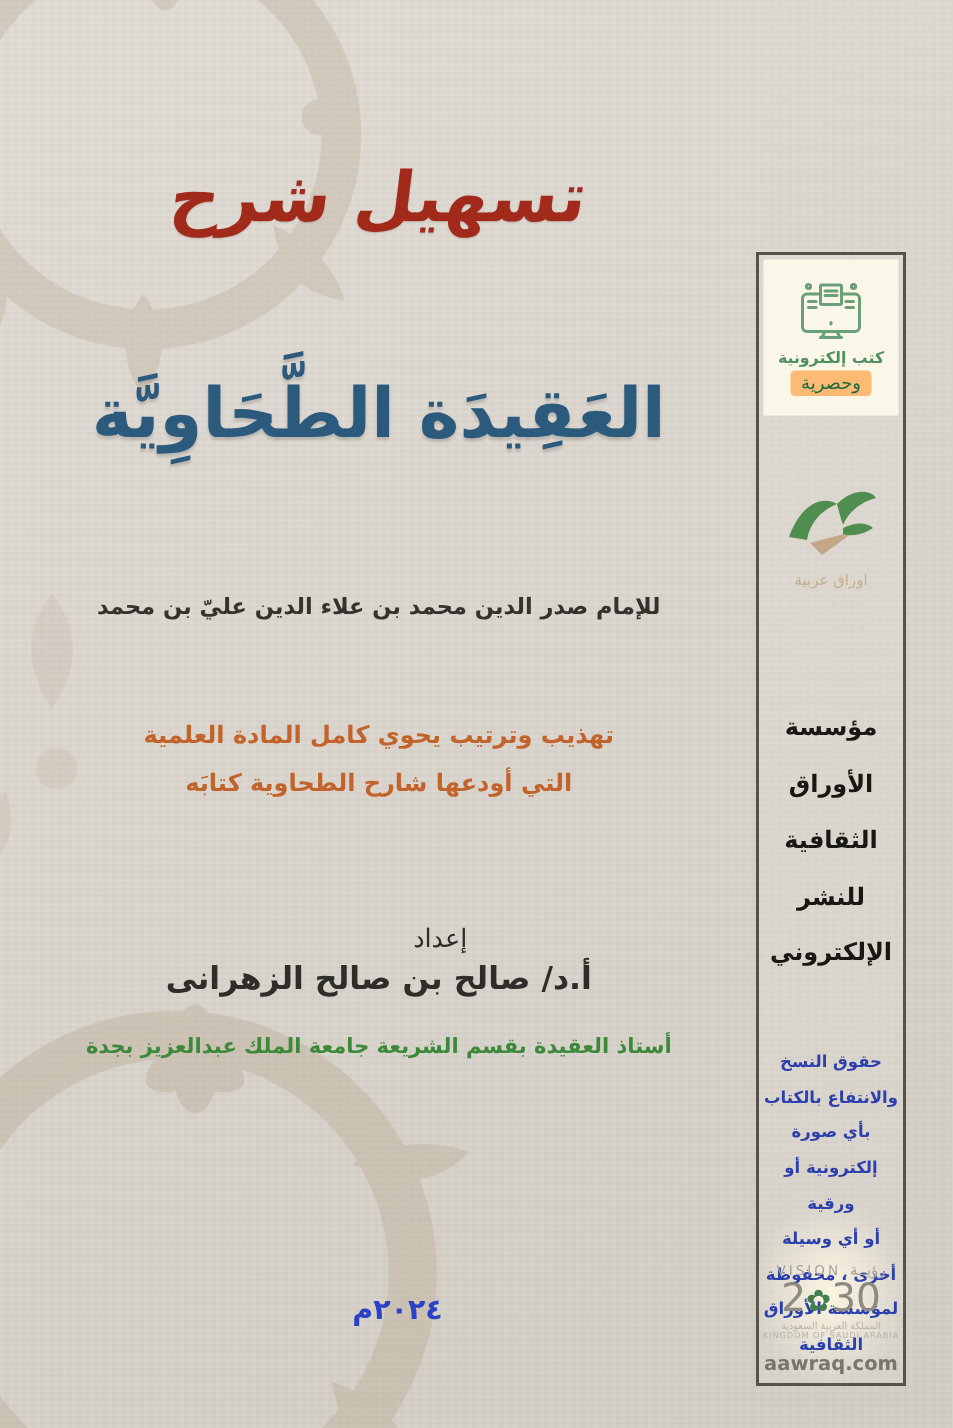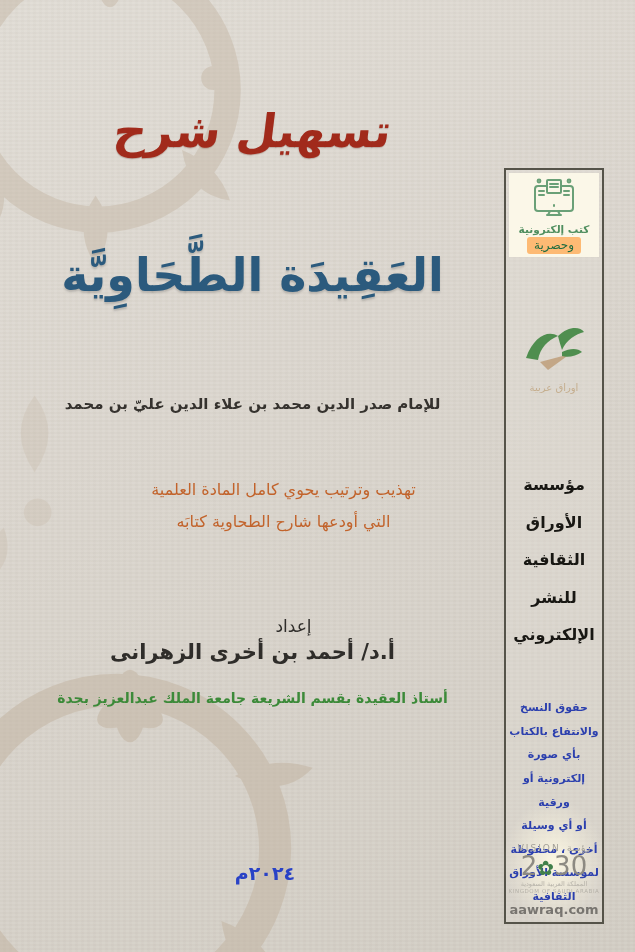--- a/index.html
+++ b/index.html
@@ -18,34 +18,34 @@
   .ornA{left:-70px;top:-70px;width:360px;height:380px;opacity:.42;}
   .ornB{left:-90px;top:620px;width:440px;height:430px;opacity:.5;}
   .ornC{left:-30px;top:380px;width:160px;height:200px;opacity:.25;}
   .main{position:absolute;inset:0;z-index:2;}
   .ctext{position:absolute;left:0;width:505px;text-align:center;direction:rtl;}
   .subtitle{top:104px;font-size:46px;font-weight:bold;color:#a12a1b;transform:skewX(-7deg);
     text-shadow:0 1px 1px rgba(90,30,20,.25);}
   .title{top:246px;font-size:46px;font-weight:bold;color:#2b5a7d;line-height:1.3;
     text-shadow:0 2px 2px rgba(60,60,60,.22);}
   .author{top:392px;font-size:15px;font-weight:bold;color:#35322e;line-height:1.65;}
-  .desc{top:474px;font-size:16px;font-weight:normal;color:#c2632b;line-height:2.0;margin-left:31px;}
+  .desc{top:474px;font-size:16px;font-weight:bold;color:#c2632b;line-height:2.0;}
   .i3dad{top:616px;font-size:17px;font-weight:normal;color:#2f2d2a;padding-left:41px;}
   .preparer{top:640px;font-size:21px;font-weight:bold;color:#2f2d2a;}
   .prep-title{top:690px;font-size:14px;font-weight:bold;color:#3c8a39;}
   .dates{position:absolute;left:205px;top:860px;width:120px;text-align:center;direction:rtl;
     color:#2942c6;font-weight:bold;z-index:2;}
   .dates .h{font-size:21px;line-height:1.5;}
   .dates .g{font-size:19px;line-height:1.4;}
 
   
   .sidebar{position:absolute;left:504px;top:168px;width:100px;height:756px;
     border:2px solid #555349;box-sizing:border-box;z-index:3;
     background:rgba(232,228,219,.25);}
-  .ebadge{position:absolute;top:3px;left:3px;right:3px;height:84px;background:#fbf7e8;
+  .ebadge{position:absolute;top:3px;left:3px;right:3px;height:104px;background:#fbf7e8;
     display:flex;flex-direction:column;align-items:center;justify-content:center;gap:2px;}
   .ebadge .l1{font-size:10.5px;font-weight:bold;color:#4f8e5f;direction:rtl;}
   .ebadge .l2{font-size:12px;font-weight:normal;color:#1d6b3f;background:#fdba74;
     padding:0 7px;border-radius:3px;line-height:17px;direction:rtl;}
   .awraq{position:absolute;top:152px;left:0;right:0;text-align:center;}
   .awraq .cap{font-size:10px;color:#c5ae8e;margin-top:0;letter-spacing:1px;direction:rtl;}
   .publisher{position:absolute;top:296px;left:0;right:0;text-align:center;direction:rtl;
     color:#181713;font-weight:bold;font-size:16px;line-height:2.35;}
   .copyright{position:absolute;top:526px;left:3px;right:3px;text-align:center;direction:rtl;
     color:#2b3fae;font-size:11px;font-weight:bold;line-height:2.15;}
@@ -111,21 +111,21 @@
     <div class="ctext author">
       <div>للإمام صدر الدين محمد بن علاء الدين عليّ بن محمد</div>
     </div>
 
     <div class="ctext desc">
       <div>تهذيب وترتيب يحوي كامل المادة العلمية</div>
       <div>التي أودعها شارح الطحاوية كتابَه</div>
     </div>
 
     <div class="ctext i3dad">إعداد</div>
-    <div class="ctext preparer">أ.د/ أحمد بن أخرى الزهرانى</div>
+    <div class="ctext preparer">أ.د/ صالح بن صالح الزهرانى</div>
     <div class="ctext prep-title">أستاذ العقيدة بقسم الشريعة جامعة الملك عبدالعزيز  بجدة</div>
 
     <div class="dates">
       <div class="g">٢٠٢٤م</div>
     </div>
   </div>
 
   <div class="sidebar">
     <div class="ebadge">
       <svg width="56" height="44" viewBox="0 0 56 44" fill="none" stroke="#6aa077" stroke-width="2" stroke-linecap="round" stroke-linejoin="round">

